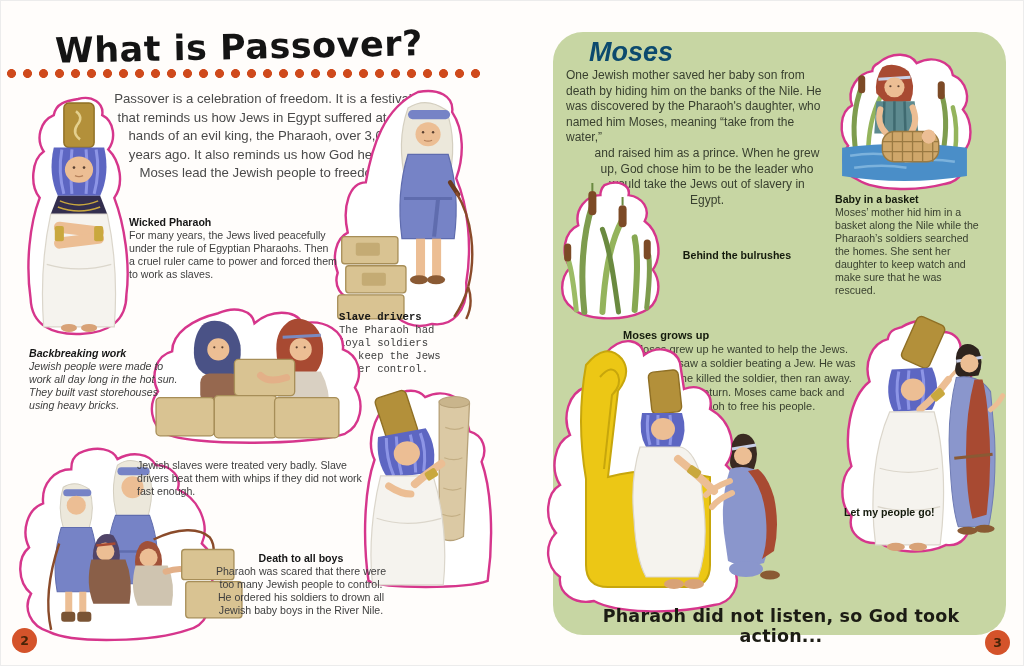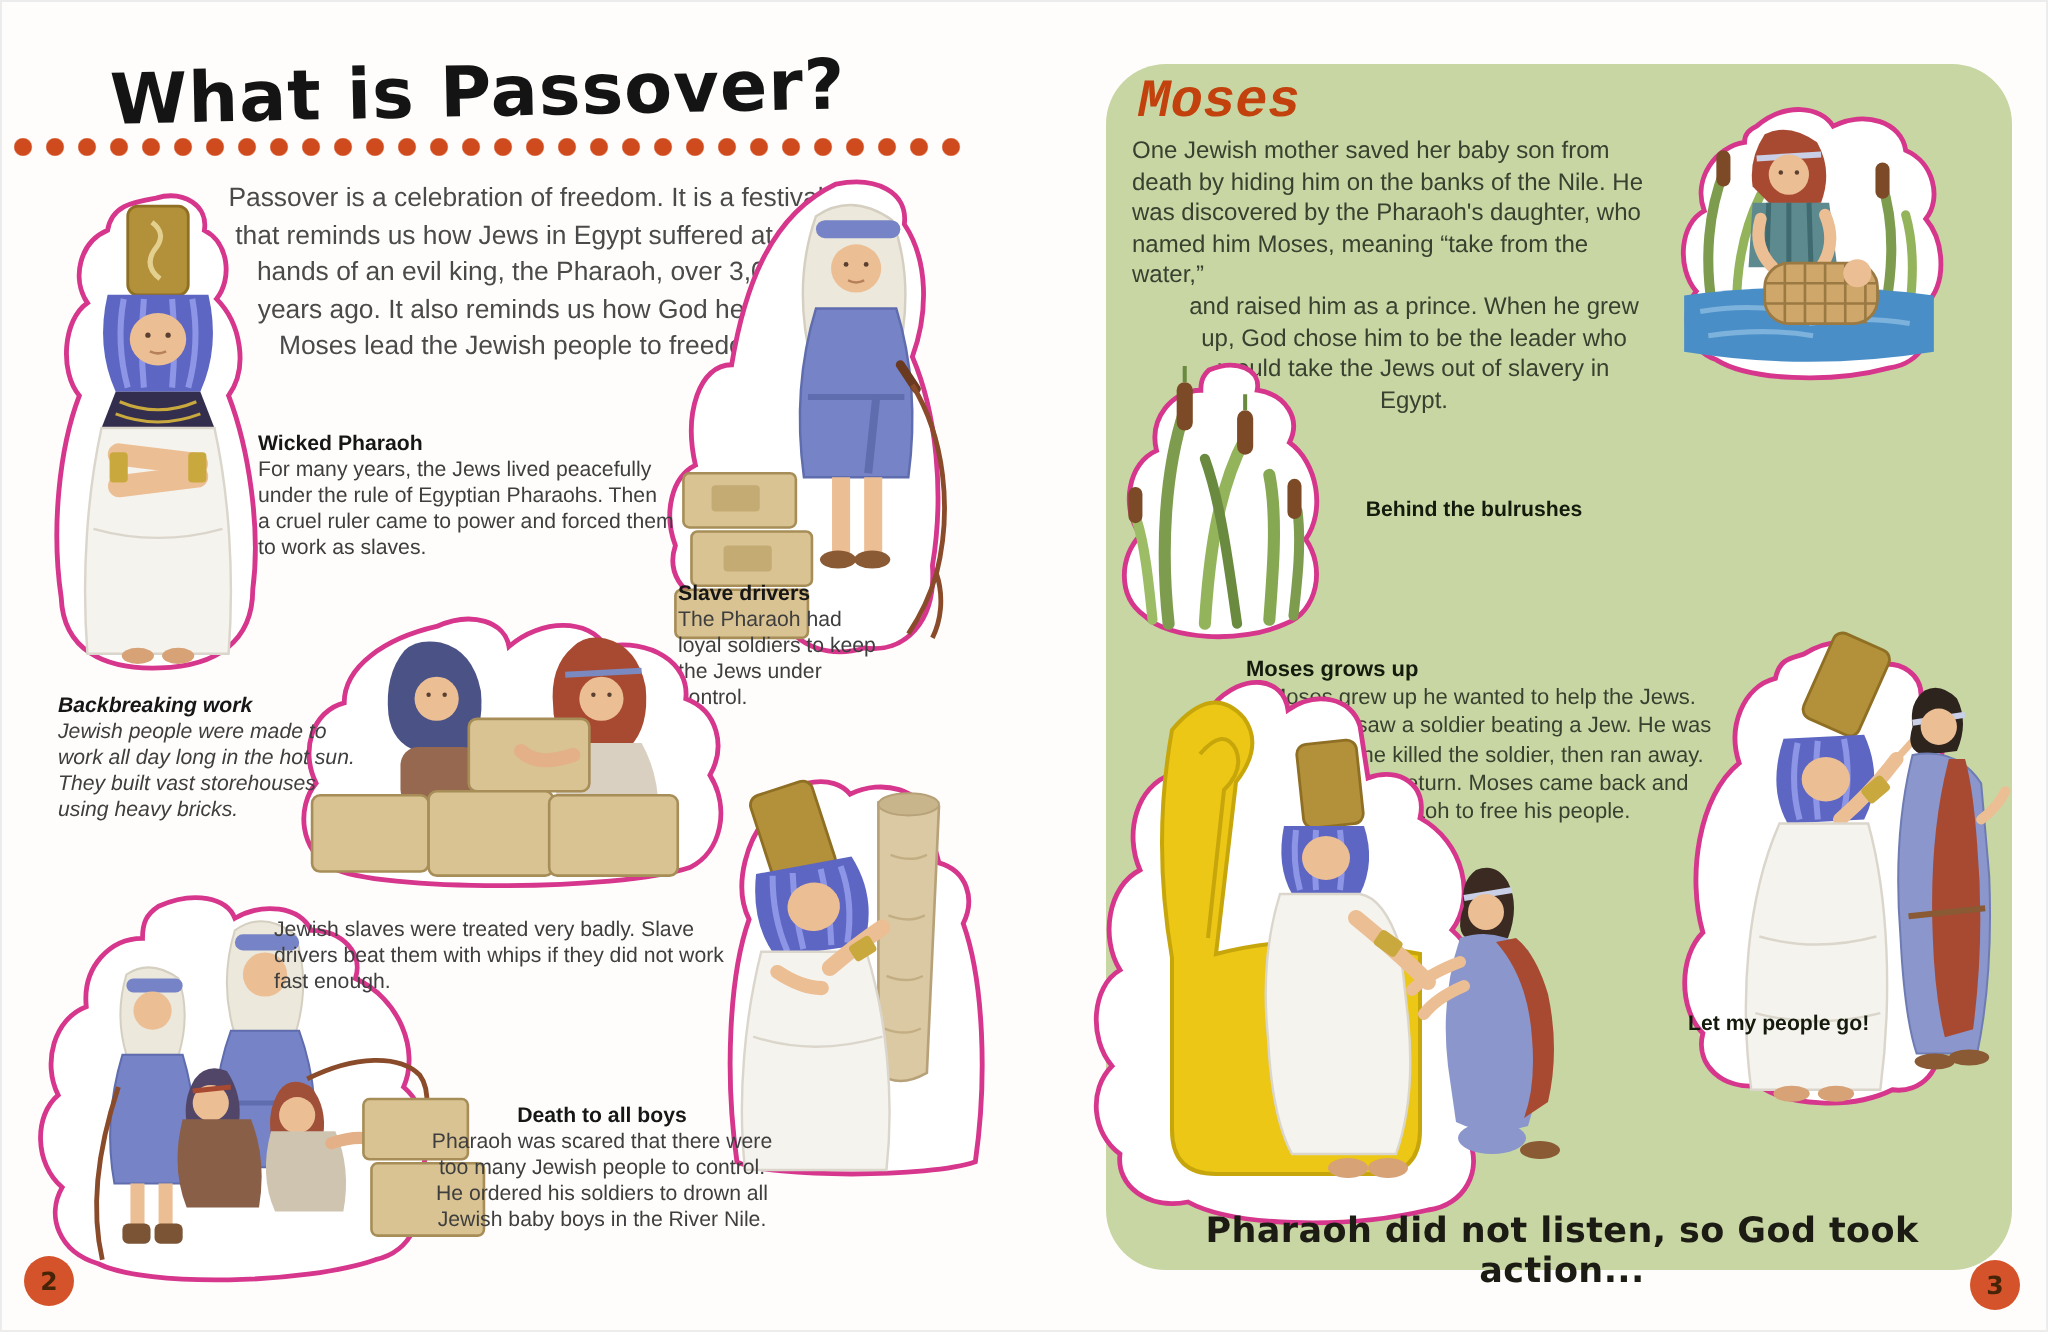--- a/index.html
+++ b/index.html
@@ -2,21 +2,21 @@
 <html><head>
 <meta charset="utf-8">
 <style>
   html,body{margin:0;padding:0;background:#fff;}
   #stage{position:relative;width:1024px;height:666px;background:#fffdfb;overflow:hidden;
          font-family:"Liberation Sans",sans-serif;color:#3f3f3f;box-sizing:border-box;border:1px solid #ececec;}
   .abs{position:absolute;}
   
   .main-title{font-family:"DejaVu Sans",sans-serif;font-weight:800;font-size:35px;color:#141414;
               letter-spacing:.5px;transform:rotate(-1.2deg);white-space:nowrap;}
-  .moses-title{font-family:Liberation Mono, monospace;font-weight:700;font-style:italic;font-size:27px;color:#c2410c;}
+  .moses-title{font-family:Liberation Sans, sans-serif;font-weight:700;font-style:italic;font-size:27px;color:#0c4a6e;margin-left:20px;}
   .tagline{font-family:"DejaVu Sans",sans-serif;font-weight:700;font-size:17.5px;color:#1c1c14;
            text-align:center;letter-spacing:.2px;}
   
   .dots{height:9px;background-image:radial-gradient(circle at 4.5px 4.5px,#cf4a1c 4.1px,transparent 4.8px);
         background-size:16px 9px;background-repeat:repeat-x;}
   
   .cap{font-size:10.6px;line-height:13px;color:#3e3e3e;}
   .cap .h{display:block;font-weight:700;color:#161616;}
   .intro{font-size:13.2px;line-height:18.6px;color:#4a4a4a;text-align:center;}
   .mintro{font-size:12px;line-height:15.6px;color:#39402f;}
@@ -104,21 +104,21 @@
         <path d="M124,106 C140,132 144,168 136,200 M136,200 C132,214 126,224 122,230 M136,200 C140,212 138,224 134,232" stroke="#8a4b2a" stroke-width="2.4" fill="none"></path>
       </g>
     </svg>
   </div>
 
   <div class="abs cap" style="left:128px;top:215px;width:208px;">
     <span class="h">Wicked Pharaoh</span>
     <span>For many years, the Jews lived peacefully under the rule of Egyptian Pharaohs. Then a cruel ruler came to power and forced them to work as slaves.</span>
   </div>
 
-  <div class="abs cap" style="left:338px;top:290px;width:102px;">
+  <div class="abs cap" style="left:338px;top:310px;width:102px;font-family:Liberation Mono, monospace;">
     <span class="h">Slave drivers</span>
     <span>The Pharaoh had loyal soldiers to keep the Jews under control.</span>
   </div>
 
   <div class="abs sticker" style="left:147px;top:302px;">
     <svg width="216" height="143" viewBox="0 0 215 142">
       <path class="blob" d="M70,10 C88,2 104,8 106,20 C122,6 146,6 154,20 C176,16 196,28 194,46 C210,52 214,70 206,84 C216,100 212,122 196,130 C160,142 40,142 18,130 C2,122 0,100 10,88 C2,72 8,52 24,48 C24,30 44,16 70,10 Z"></path>
       <path d="M54,22 Q44,34 46,54 Q48,68 60,72 L84,72 Q94,62 92,42 Q88,22 72,18 Q60,16 54,22 Z" fill="#4a5286"></path>
       <ellipse class="skin" cx="70" cy="46" rx="11" ry="11"></ellipse>
       <circle cx="66" cy="44" r="1.1" fill="#5a4030"></circle>
@@ -237,20 +237,24 @@
       <path d="M50,52 L49,84 M60,52 L60,84 M70,52 L71,84" stroke="#3f6a70" stroke-width="2.5"></path>
       <path d="M46,60 Q42,74 52,84 M78,58 Q84,72 76,84" stroke="#ecbe94" stroke-width="6" fill="none" stroke-linecap="round"></path>
       <path d="M8,98 Q70,90 132,98 L132,126 Q70,136 8,126 Z" fill="#4a8ec8"></path>
       <path d="M16,106 Q40,102 60,106 M70,112 Q96,108 120,112 M20,118 Q48,114 72,118" stroke="#7cb2dc" stroke-width="2.5" fill="none"></path>
       <rect x="48" y="82" width="56" height="30" rx="12" fill="#cfa76a" stroke="#9a7a42" stroke-width="1.4"></rect>
       <path d="M48,92 L104,92 M48,102 L104,102 M58,82 L58,112 M68,82 L68,112 M78,82 L78,112 M88,82 L88,112 M98,82 L98,112" stroke="#9a7a42" stroke-width="1.3"></path>
       <circle cx="94" cy="87" r="7" fill="#ecbe94"></circle>
     </svg>
   </div>
 
+  <div class="abs cap cap-green" style="left:834px;top:192px;width:148px;">
+    <span class="h">Baby in a basket</span>
+    <span>Moses’ mother hid him in a basket along the Nile while the Pharaoh’s soldiers searched the homes. She sent her daughter to keep watch and make sure that he was rescued.</span>
+  </div>
 
   <div class="abs sticker" style="left:553px;top:178px;">
     <svg width="116" height="146" viewBox="0 0 115 145">
       <path class="blob" d="M50,6 C64,0 76,6 74,16 C88,18 96,30 90,42 C104,52 108,76 98,90 C108,104 104,126 88,132 C66,142 30,140 18,128 C4,118 6,98 16,88 C6,74 10,52 24,46 C20,30 32,16 46,16 C46,10 48,8 50,6 Z"></path>
       <g fill="none" stroke-linecap="round">
         <path d="M30,132 C26,96 28,56 38,26" stroke="#7e9c4e" stroke-width="6"></path>
         <path d="M48,132 C50,100 54,66 68,40" stroke="#94b45c" stroke-width="6"></path>
         <path d="M64,132 C60,104 56,72 48,50" stroke="#6a8a40" stroke-width="5"></path>
         <path d="M80,130 C82,104 84,78 80,58" stroke="#87a852" stroke-width="6"></path>
         <path d="M22,130 C20,110 18,92 14,80" stroke="#9cbc66" stroke-width="5"></path>

